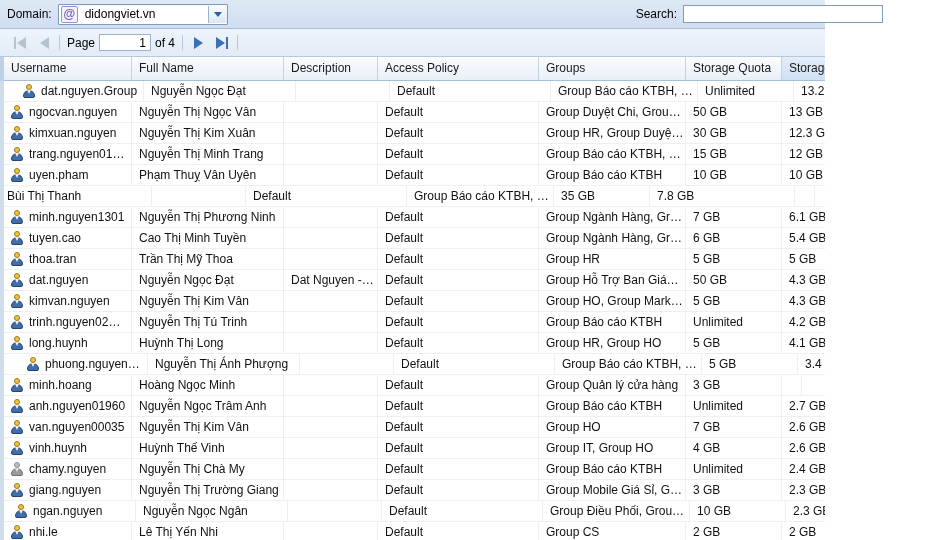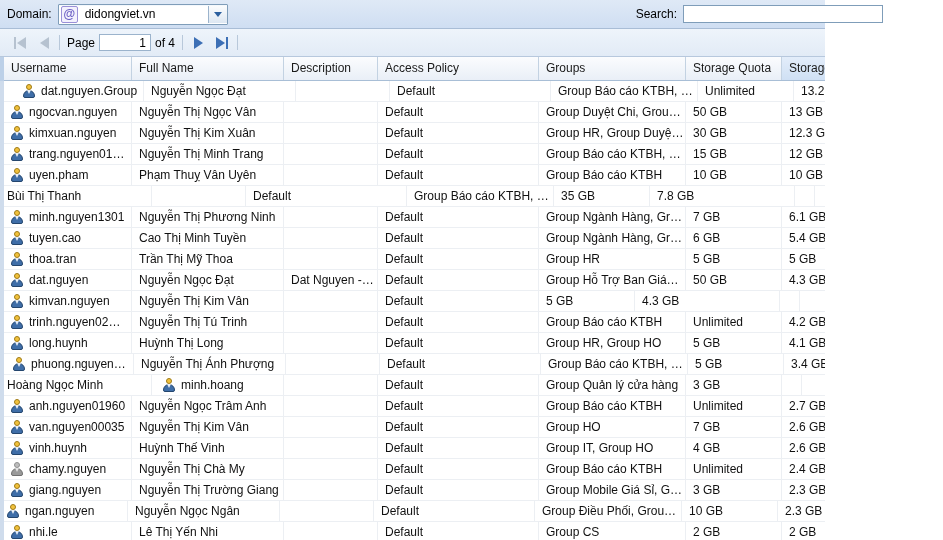--- a/index.html
+++ b/index.html
@@ -366,20 +366,21 @@
             <span class="uicon">
               <span class="head"></span>
               <span class="body"></span>
               <span class="collar"></span>
             </span>
             <span class="uname">kimvan.nguyen</span>
           </div>
           <div class="cell" style="width: 152px; flex: 0 0 152px;">Nguyễn Thị Kim Vân</div>
           <div class="cell" style="width: 94px; flex: 0 0 94px;"></div>
           <div class="cell" style="width: 161px; flex: 0 0 161px;">Default</div>
+          <div class="cell" style="width: 147px; flex: 0 0 147px;">Group HO, Group Marke…</div>
           <div class="cell" style="width: 96px; flex: 0 0 96px;">5 GB</div>
           <div class="cell" style="width: 145px; flex: 0 0 145px;">4.3 GB</div>
           <div class="cell" style="width: 20px; flex: 0 0 20px;"></div>
         </div>
         <div class="row">
           <div class="cell first" style="width: 128px; flex: 0 0 128px; margin-left: 4px;">
             <span class="uicon">
               <span class="head"></span>
               <span class="body"></span>
               <span class="collar"></span>
@@ -405,46 +406,46 @@
           </div>
           <div class="cell" style="width: 152px; flex: 0 0 152px;">Huỳnh Thị Long</div>
           <div class="cell" style="width: 94px; flex: 0 0 94px;"></div>
           <div class="cell" style="width: 161px; flex: 0 0 161px;">Default</div>
           <div class="cell" style="width: 147px; flex: 0 0 147px;">Group HR, Group HO</div>
           <div class="cell" style="width: 96px; flex: 0 0 96px;">5 GB</div>
           <div class="cell" style="width: 145px; flex: 0 0 145px;">4.1 GB</div>
           <div class="cell" style="width: 20px; flex: 0 0 20px;"></div>
         </div>
         <div class="row">
-          <div class="cell first" style="width: 128px; flex: 0 0 128px; margin-left: 6px;">
+          <div class="cell first" style="width: 128px; flex: 0 0 128px; margin-left: 20px;">
             <span class="uicon">
               <span class="head"></span>
               <span class="body"></span>
               <span class="collar"></span>
             </span>
             <span class="uname">phuong.nguyen…</span>
           </div>
           <div class="cell" style="width: 152px; flex: 0 0 152px;">Nguyễn Thị Ánh Phượng</div>
           <div class="cell" style="width: 94px; flex: 0 0 94px;"></div>
           <div class="cell" style="width: 161px; flex: 0 0 161px;">Default</div>
           <div class="cell" style="width: 147px; flex: 0 0 147px;">Group Báo cáo KTBH, G…</div>
           <div class="cell" style="width: 96px; flex: 0 0 96px;">5 GB</div>
           <div class="cell" style="width: 145px; flex: 0 0 145px;">3.4 GB</div>
           <div class="cell" style="width: 20px; flex: 0 0 20px;"></div>
         </div>
         <div class="row">
+          <div class="cell first" style="width: 128px; flex: 0 0 128px; margin-left: 4px;">
+            <span class="uicon">
+              <span class="head"></span>
+              <span class="body"></span>
+              <span class="collar"></span>
+            </span>
+            <span class="uname">minh.hoang</span>
+          </div>
           <div class="cell" style="width: 152px; flex: 0 0 152px;">Hoàng Ngọc Minh</div>
-          <div class="cell first" style="width: 128px; flex: 0 0 128px; margin-left: 4px;">
-            <span class="uicon">
-              <span class="head"></span>
-              <span class="body"></span>
-              <span class="collar"></span>
-            </span>
-            <span class="uname">minh.hoang</span>
-          </div>
           <div class="cell" style="width: 94px; flex: 0 0 94px;"></div>
           <div class="cell" style="width: 161px; flex: 0 0 161px;">Default</div>
           <div class="cell" style="width: 147px; flex: 0 0 147px;">Group Quản lý cửa hàng</div>
           <div class="cell" style="width: 96px; flex: 0 0 96px;">3 GB</div>
           <div class="cell" style="width: 20px; flex: 0 0 20px;"></div>
         </div>
         <div class="row">
           <div class="cell first" style="width: 128px; flex: 0 0 128px; margin-left: 4px;">
             <span class="uicon">
               <span class="head"></span>
@@ -523,21 +524,21 @@
           </div>
           <div class="cell" style="width: 152px; flex: 0 0 152px;">Nguyễn Thị Trường Giang</div>
           <div class="cell" style="width: 94px; flex: 0 0 94px;"></div>
           <div class="cell" style="width: 161px; flex: 0 0 161px;">Default</div>
           <div class="cell" style="width: 147px; flex: 0 0 147px;">Group Mobile Giá Sỉ, Gr…</div>
           <div class="cell" style="width: 96px; flex: 0 0 96px;">3 GB</div>
           <div class="cell" style="width: 145px; flex: 0 0 145px;">2.3 GB</div>
           <div class="cell" style="width: 20px; flex: 0 0 20px;"></div>
         </div>
         <div class="row">
-          <div class="cell first" style="width: 128px; flex: 0 0 128px; margin-left: 0;">
+          <div class="cell first" style="width: 128px; flex: 0 0 128px; margin-left: 8px;">
             <span class="uicon">
               <span class="head"></span>
               <span class="body"></span>
               <span class="collar"></span>
             </span>
             <span class="uname">ngan.nguyen</span>
           </div>
           <div class="cell" style="width: 152px; flex: 0 0 152px;">Nguyễn Ngọc Ngân</div>
           <div class="cell" style="width: 94px; flex: 0 0 94px;"></div>
           <div class="cell" style="width: 161px; flex: 0 0 161px;">Default</div>

